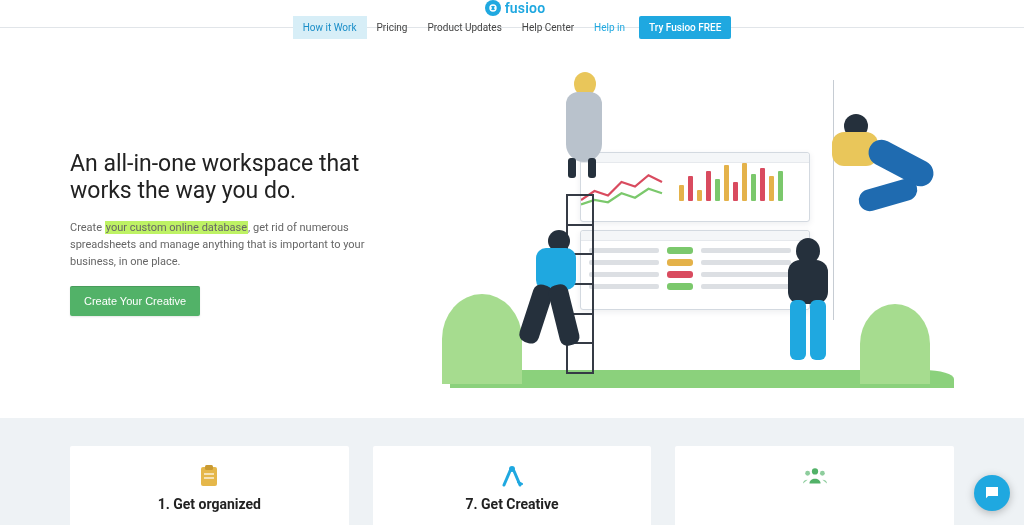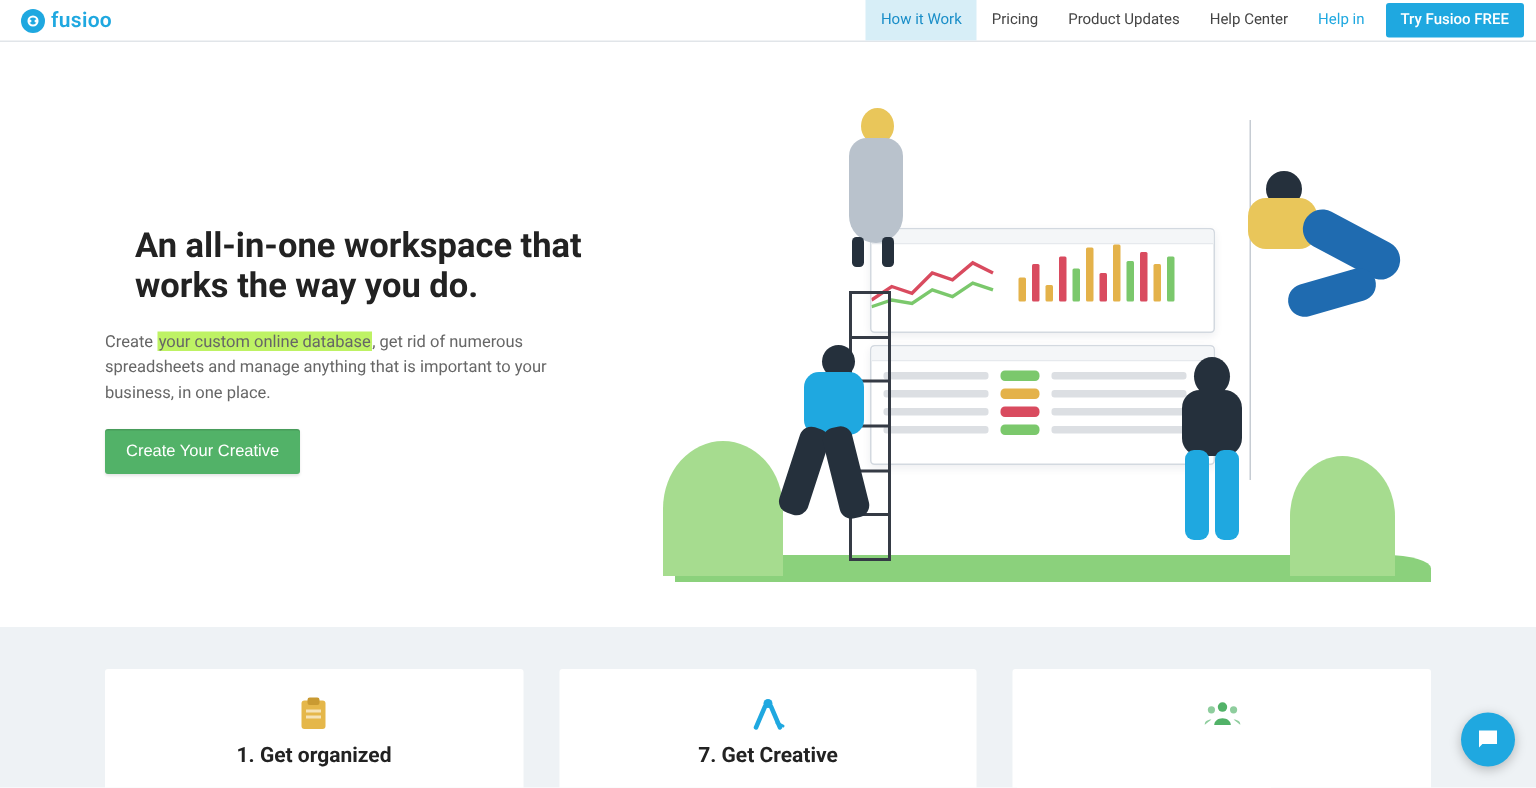--- a/index.html
+++ b/index.html
@@ -1,28 +1,28 @@
 <!DOCTYPE html>
 <html><head>
 <meta charset="utf-8">
 <style>
 * { margin:0; padding:0; box-sizing:border-box; }
 body { font-family:-apple-system,BlinkMacSystemFont,"Segoe UI",Roboto,sans-serif; width:1024px; height:525px; overflow:hidden; background:#fff; position:relative; }
-.navbar { height:28px; background:#fff; border-bottom:1px solid #e1e5e9; display:flex; align-items:center; justify-content:space-between; padding:0 8px; font-size:10px; }
+.navbar { height:28px; background:#fff; border-bottom:1px solid #e1e5e9; display:flex; align-items:center; justify-content:space-between; padding:0 8px; font-size:10px;flex-direction:column; }
 .nav-left { display:flex; align-items:center; gap:4px; padding-left:6px; }
 .logo-circle { width:16px; height:16px; border-radius:50%; background:#1fa8e0; display:flex; align-items:center; justify-content:center; }
 .logo-text { color:#1fa8e0; font-weight:600; font-size:14px; letter-spacing:0.2px; }
 .nav-right { display:flex; align-items:center; height:100%; gap:0; }
 .nav-item { padding:0 10px; height:100%; display:flex; align-items:center; color:#444; cursor:pointer; font-size:10px; }
 .nav-item.active { background:#d7eef7; color:#1a8ec8; }
 .nav-signin { color:#1fa8e0; padding:0 10px; font-size:10px; cursor:pointer; }
 .nav-cta { background:#1fa8e0; color:#fff; font-size:10px; padding:6px 10px; border-radius:2px; margin-left:4px; cursor:pointer; font-weight:500; }
 .hero { display:flex; padding:50px 70px 30px 70px; gap:40px; align-items:center; }
 .hero-left { flex:0 0 340px; }
-.hero-title { font-size:23px; font-weight:700; color:#222; line-height:1.2; margin-bottom:14px;margin-left:20px; }
+.hero-title { font-size:23px; font-weight:400; color:#222; line-height:1.2; margin-bottom:14px; }
 .hero-copy { font-size:11px; color:#666; line-height:1.55; margin-bottom:16px; }
 .highlight { background:#bef264; padding:0 1px; }
 .hero-cta { background:#52b268; color:#fff; font-size:11px; padding:9px 14px; border:none; border-radius:2px; cursor:pointer; font-weight:500; box-shadow:0 1px 0 rgba(0,0,0,0.12) inset, 0 1px 2px rgba(0,0,0,0.1); }
 .hero-right { flex:1; position:relative; height:310px; }
 .features-band { background:#eef2f5; padding:28px 70px 0 70px; display:flex; gap:24px; }
 .feature-card { background:#fff; flex:1; padding:18px 16px 30px 16px; text-align:center; border-radius:2px; }
 .feature-icon { width:24px; height:24px; margin:0 auto 8px auto; display:flex; align-items:center; justify-content:center; }
 .feature-title { font-size:14px; font-weight:700; color:#222; }
 .chat-bubble { position:absolute; right:14px; bottom:14px; width:36px; height:36px; border-radius:50%; background:#1fa8e0; display:flex; align-items:center; justify-content:center; box-shadow:0 2px 8px rgba(0,0,0,0.25); cursor:pointer; }
 

